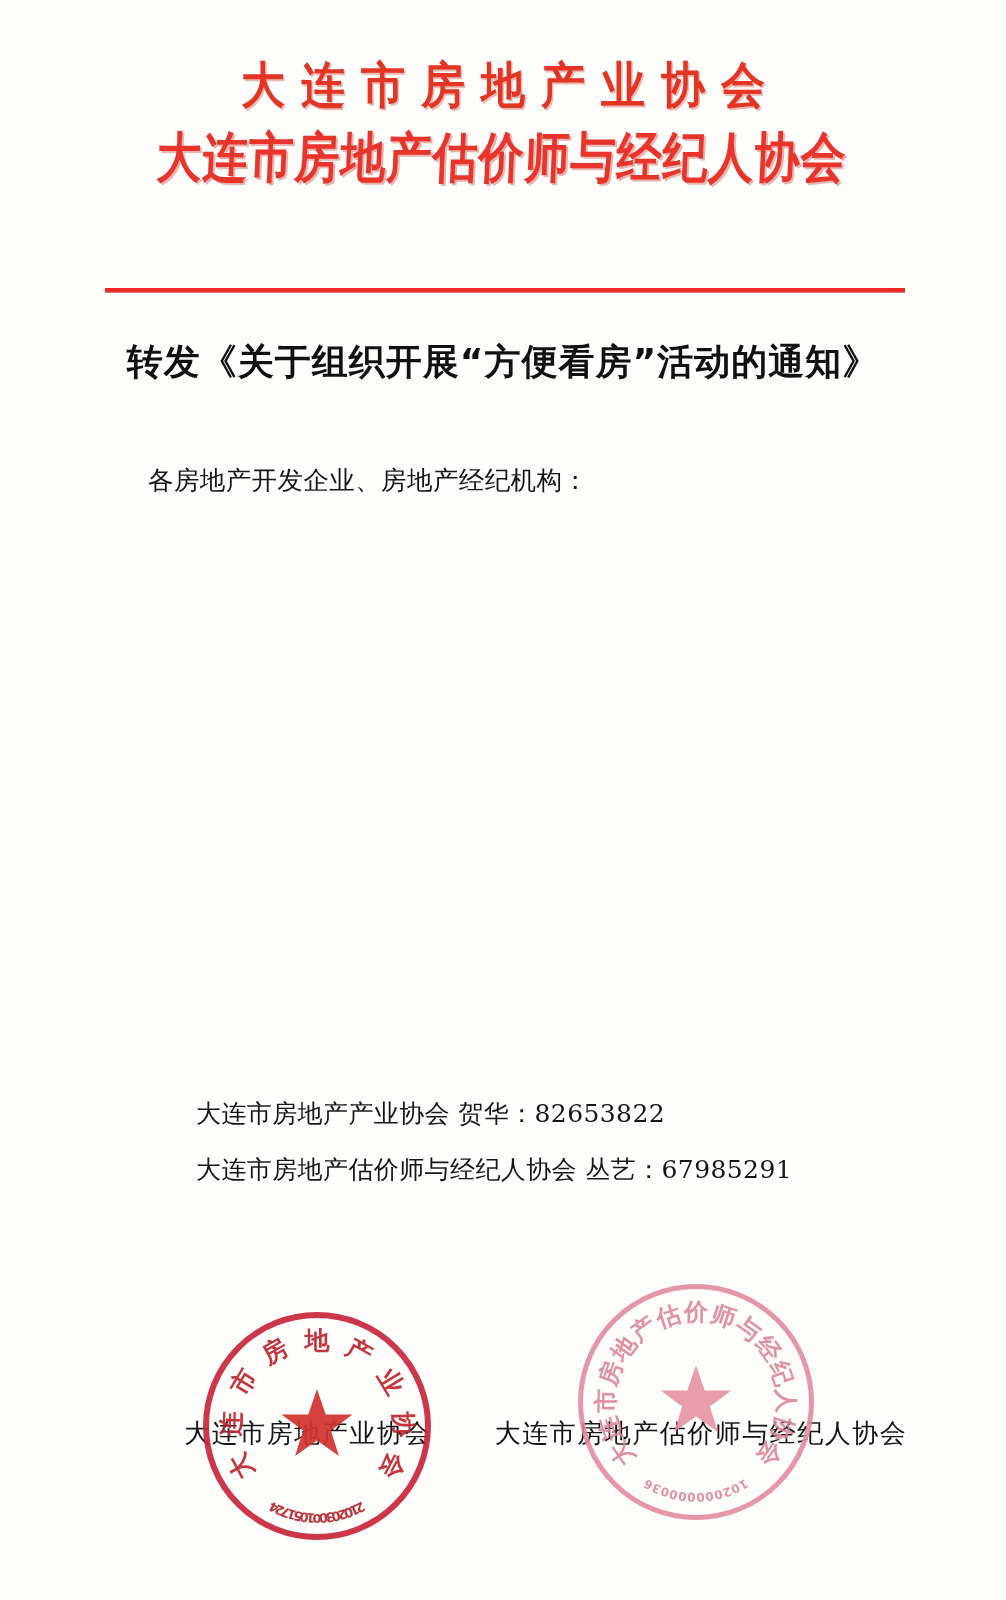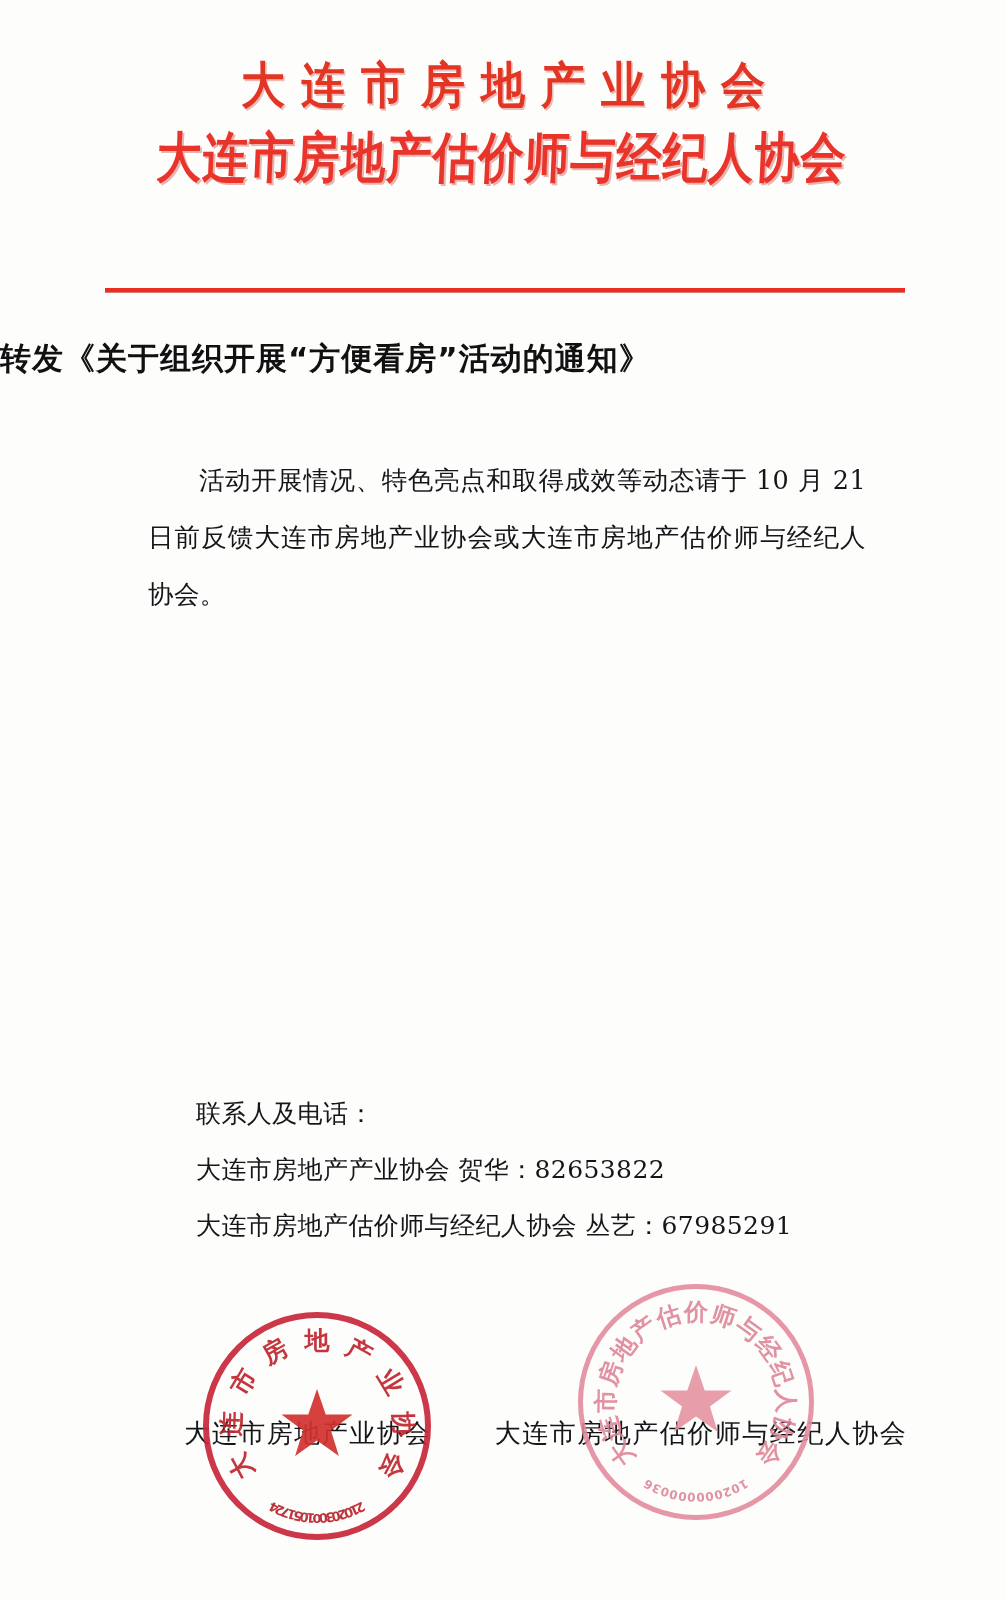--- a/index.html
+++ b/index.html
@@ -51,22 +51,23 @@
     width:800px; height:4px;
     background:#ee2b20;
     box-shadow:0 1px 0 rgba(170,20,15,.55);
   }
 
   
   .doc-title {
     position:absolute;
     left:0; top:338px;
     width:1006px;
+    text-align:center;
     font-family:"DejaVu Sans", sans-serif;
-    font-size:31px;
+    font-size:36px;
     font-weight:700;
     color:#111;
     letter-spacing:1px;
   }
 
   
   .body-wrap {
     position:absolute;
     left:148px; top:452px;
     width:718px;
@@ -193,25 +194,24 @@
   <div class="letterhead">
     <div class="lh-line1">大连市房地产业协会</div>
     <div class="lh-line2">大连市房地产估价师与经纪人协会</div>
   </div>
 
   <div class="red-rule"></div>
 
   <div class="doc-title">转发《关于组织开展“方便看房”活动的通知》</div>
 
   <div class="body-wrap">
-    <div class="para indent">活动开展情况、特色亮点和取得成效等动态请于 10 月 21 日前反馈大连市房地产业协会或大连市房地产估价师与经纪人协会。</div>
+    <div class="para">各房地产开发企业、房地产经纪机构：</div>
   </div>
 
   <div class="contacts">
-    <div class="contact-line">联系人及电话：</div>
     <div class="contact-line">大连市房地产产业协会  贺华：82653822</div>
     <div class="contact-line">大连市房地产估价师与经纪人协会   丛艺：67985291</div>
   </div>
 
   <div class="sign-zone">
 
     <div class="sign-block sign-left">
       <div class="sign-org">大连市房地产业协会</div>
     </div>
 

